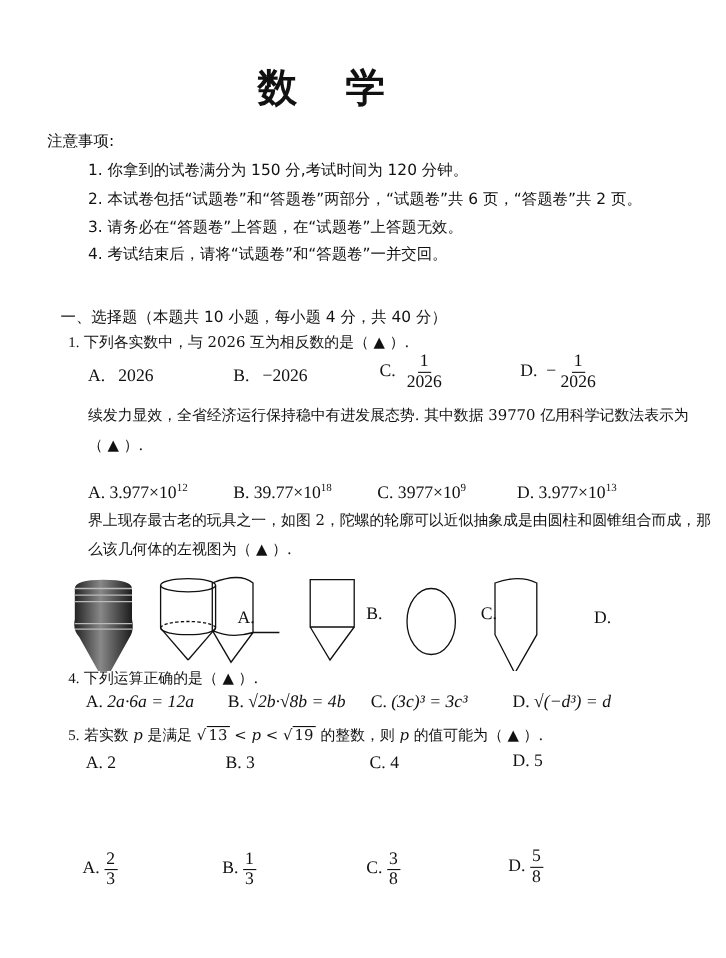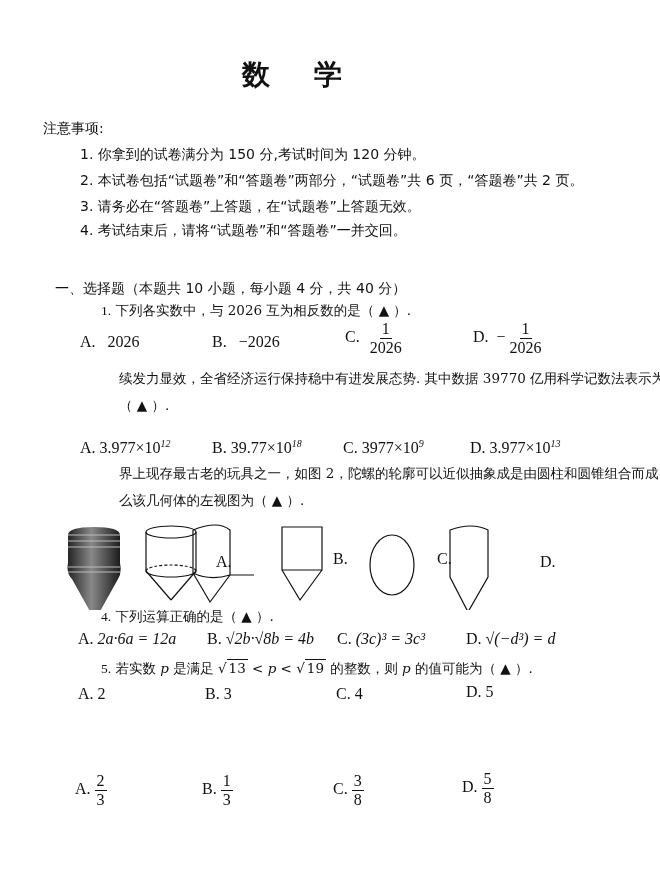--- a/index.html
+++ b/index.html
@@ -1,31 +1,31 @@
 <!DOCTYPE html>
 <html><head>
 <meta charset="utf-8">
 <style>
   html, body { margin:0; padding:0; background:#ffffff; }
   body { width:660px; height:871px; position:relative; overflow:hidden;
          font-family:"DejaVu Sans","Liberation Sans",sans-serif; color:#111; }
   .abs { position:absolute; }
   .title { left:0; width:596px; top:56px; text-align:center; font-family:"DejaVu Serif","Liberation Serif",serif;
-           font-size:28px; font-weight:bold; letter-spacing:44px; padding-left:32px; box-sizing:border-box; }
+           font-size:36px; font-weight:bold; letter-spacing:44px; padding-left:32px; box-sizing:border-box; }
   .sans { font-family:"DejaVu Sans","Liberation Sans",sans-serif; font-size:13.5px; }
-  .serif { font-family:"DejaVu Serif","Liberation Serif",serif; font-size:13.5px;margin-left:39px; }
+  .serif { font-family:"DejaVu Serif","Liberation Serif",serif; font-size:13.5px; }
   .notice-head { left:43px; top:120px; font-size:14px; }
   .notice-item { left:80px; font-size:14px; }
   .section { left:55px; top:280px; font-size:14px; }
   .q { font-size:13.5px; line-height:27px; }
   .qnum { font-family:"Liberation Serif",serif; }
   .opt { font-family:"Liberation Serif","DejaVu Serif",serif; font-size:16px; }
   .frac { display:inline-flex; flex-direction:column; align-items:center; vertical-align:middle; line-height:1.1; }
   .frac .n { border-bottom:1px solid #111; padding:0 2px; }
-  sup { font-size:10px;font-style:italic; }
+  sup { font-size:10px; }
   .sqrt { border-top:1px solid #111; padding:0 2px; }
   .mi { font-style:italic; }
 </style>
 </head>
 <body>
 
 <div class="abs title">数学</div>
 
 <div class="abs notice-head sans">注意事项:</div>
 <div class="abs notice-item sans" style="top:146px">1. 你拿到的试卷满分为 150 分,考试时间为 120 分钟。</div>

